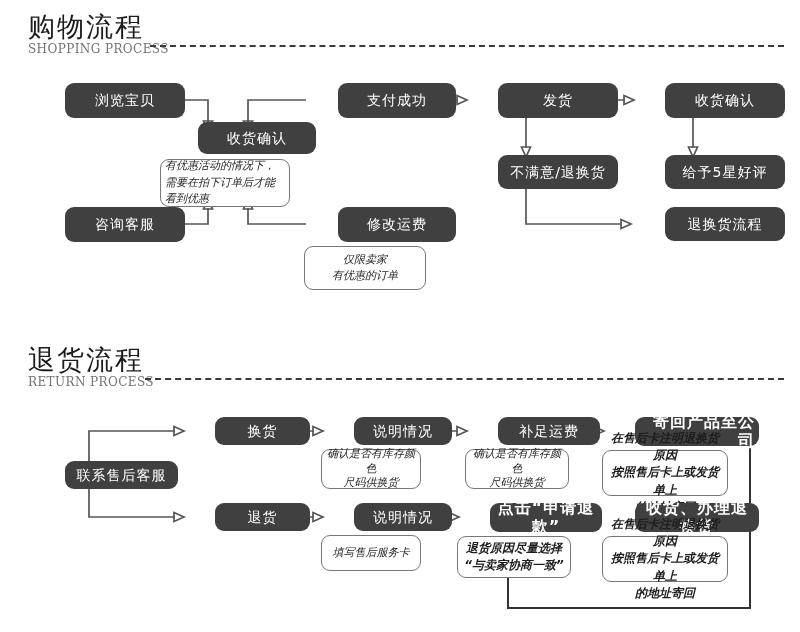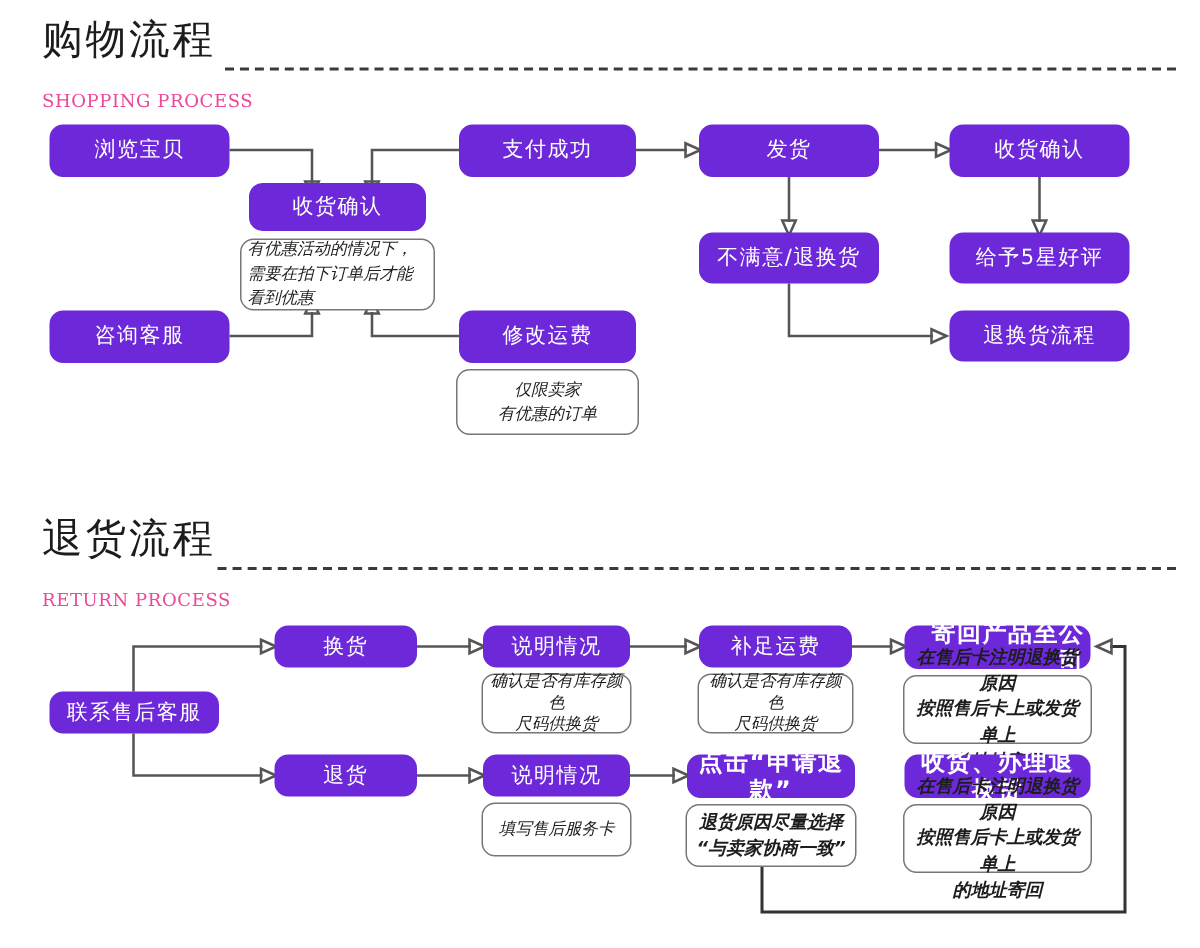--- a/index.html
+++ b/index.html
@@ -13,34 +13,34 @@
 
   
   .sec-head{position:absolute;}
   .sec-head .zh{
     font-size:27px;line-height:30px;color:#1c1c1c;
     letter-spacing:2px;font-weight:400;white-space:nowrap;
     font-family:"DejaVu Sans","Liberation Sans",sans-serif;
   }
   .sec-head .en{
     font-family:"DejaVu Serif","Liberation Serif",serif;
-    font-size:12px;line-height:13px;color:#ec4899;letter-spacing:0.4px;
-    white-space:nowrap;margin-top:19px;
+    font-size:12px;line-height:13px;color:#737373;letter-spacing:0.4px;
+    white-space:nowrap;margin-top:1px;
   }
   .dashline{
     position:absolute;height:0;border-top:2px dashed #3a3a3a;
   }
 
   
   .node{
     position:absolute;box-sizing:border-box;
-    background:#6d28d9;color:#ffffff;border-radius:9px;
+    background:#404040;color:#ffffff;border-radius:9px;
     display:flex;align-items:center;justify-content:center;
     text-align:center;font-size:14px;line-height:1.15;
-    letter-spacing:1px;padding:2px 4px;
+    letter-spacing:1px;padding:2px 4px;margin-left:32px;
   }
   .node.big{font-size:16px;font-weight:bold;letter-spacing:1px;}
 
   
   .note{
     position:absolute;box-sizing:border-box;
     background:#ffffff;border:1px solid #777;border-radius:9px;
     color:#1d1d1d;font-size:11px;line-height:1.5;
     display:flex;align-items:center;justify-content:center;
     text-align:center;padding:3px 4px;white-space:pre-line;font-style:italic;

